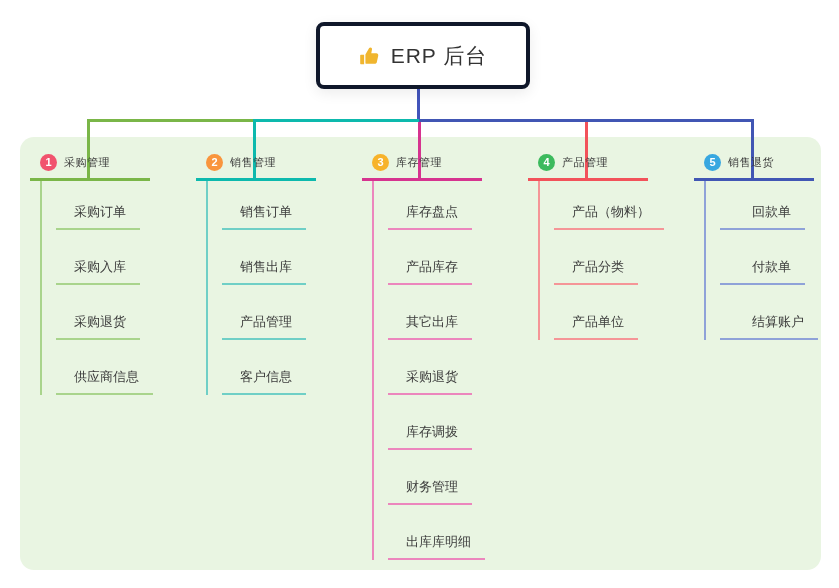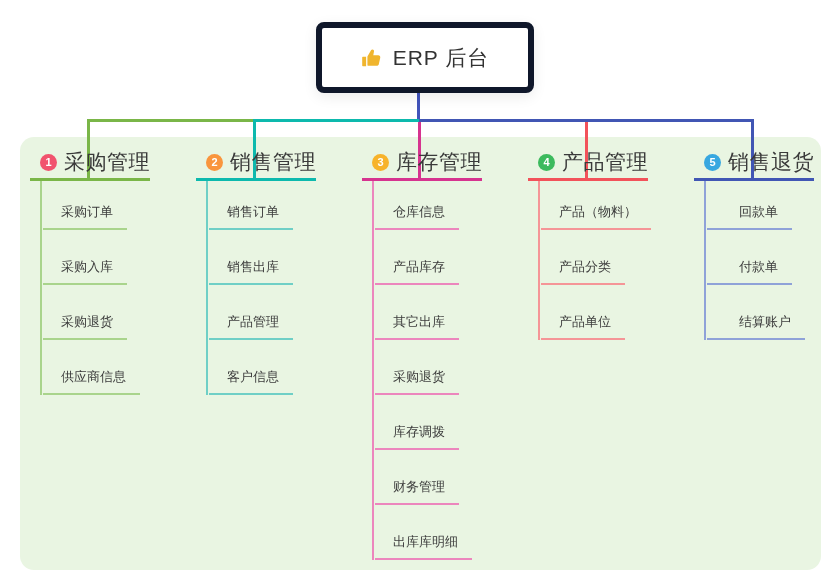--- a/index.html
+++ b/index.html
@@ -4,21 +4,21 @@
 <style>
   html,body{margin:0;padding:0;}
   body{
     width:839px;height:588px;position:relative;background:#ffffff;
     font-family:"Liberation Sans","DejaVu Sans",sans-serif;
     overflow:hidden;
   }
   
   .root-card{
     position:absolute;left:316px;top:22px;width:206px;height:59px;
-    background:#ffffff;border:6px solid #0f172a;border-radius:8px;
+    background:#ffffff;border:4px solid #0f172a;border-radius:8px;
     box-shadow:0 4px 14px rgba(0,0,0,0.08);
     display:flex;align-items:center;justify-content:center;gap:10px;
     z-index:3;
   }
   .root-card .title{font-size:21px;color:#333;font-weight:500;letter-spacing:1px;}
   .root-card svg{display:block;}
 
   
   .line{position:absolute;z-index:1;}
   .panel{
@@ -30,27 +30,27 @@
   .branch{position:absolute;top:146px;width:130px;z-index:2;}
   .head{
     display:flex;align-items:center;gap:7px;height:32px;
     padding-left:10px;width:110px;box-sizing:content-box;
   }
   .head-wrap{width:120px;border-bottom:3px solid #000;}
   .badge{
     width:17px;height:17px;border-radius:50%;flex:0 0 17px;
     color:#fff;font-size:11px;font-weight:bold;line-height:17px;text-align:center;
   }
-  .btitle{font-size:21px;color:#3a3a3a;font-weight:500;letter-spacing:0.5px;white-space:nowrap;}
+  .btitle{font-size:11px;color:#3a3a3a;font-weight:500;letter-spacing:0.5px;white-space:nowrap;}
   .subs{position:absolute;left:10px;top:35px;}
   .subs::before{content:"";position:absolute;left:0;top:0;bottom:0;width:2px;}
   .sub{height:55px;position:relative;}
   .sub:first-child{height:49px;}
   .sub span{
-    position:absolute;bottom:0;left:3px;white-space:nowrap;
+    position:absolute;bottom:0;left:16px;white-space:nowrap;
     padding:0 14px 7px 18px;font-size:13px;color:#3c3c3c;
     border-bottom:2px solid #000;
   }
   
   .c1{left:30px;}  .c1 .head-wrap{border-color:#7ab648;} .c1 .badge{background:#f1536e;}
   .c1 .subs::before{background:#a9d48c;} .c1 .sub span{border-color:#a9d48c;}
   .c2{left:196px;} .c2 .head-wrap{border-color:#0db9ad;} .c2 .badge{background:#f9953d;}
   .c2 .subs::before{background:#6fcfc6;} .c2 .sub span{border-color:#6fcfc6;margin-top:36px;}
   .c3{left:362px;} .c3 .head-wrap{border-color:#d6338f;} .c3 .badge{background:#f7b32b;}
   .c3 .subs::before{background:#ec86bd;} .c3 .sub span{border-color:#ec86bd;}
@@ -131,21 +131,21 @@
 
 <div class="branch c3">
   <div class="head-wrap">
       <div class="head">
     <span class="badge">3</span>
     <span class="btitle">库存管理</span>
   </div>
     </div>
   <div class="subs">
     <div class="sub">
-        <span>仓库信息</span>
+        <span>库存盘点</span>
       </div>
     <div class="sub">
         <span>产品库存</span>
       </div>
     <div class="sub">
         <span>其它出库</span>
       </div>
     <div class="sub">
         <span>采购退货</span>
       </div>

